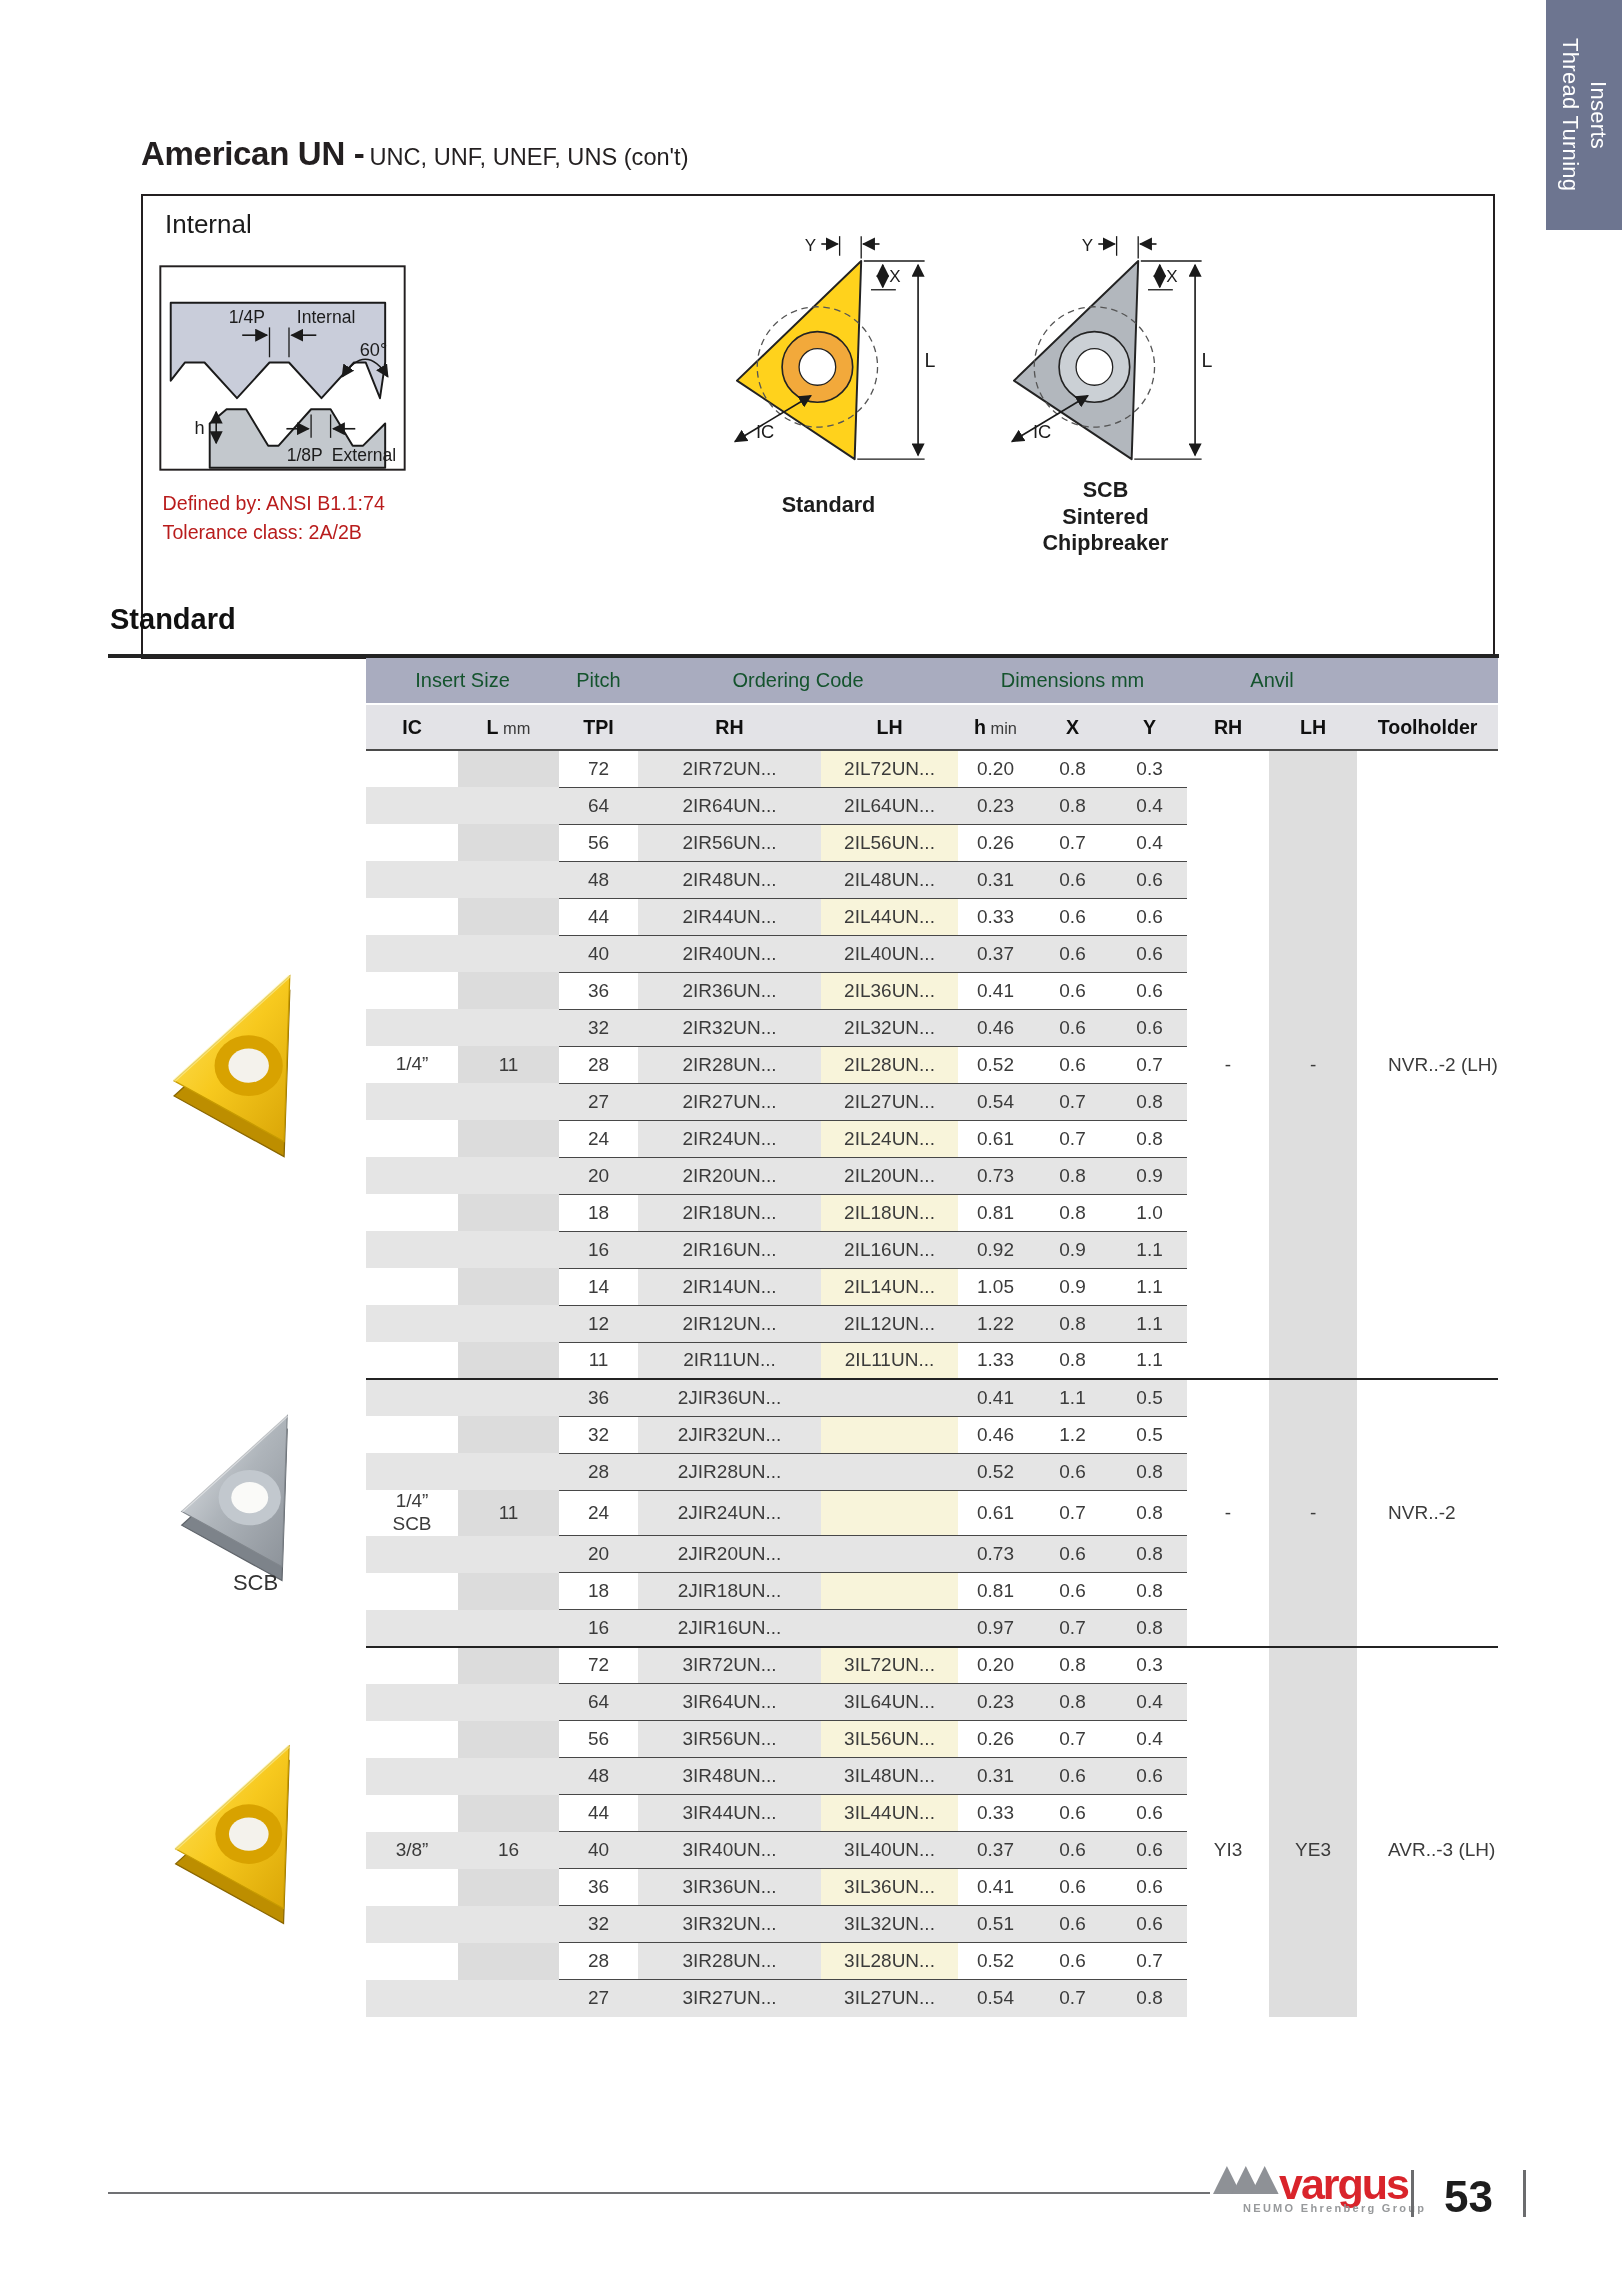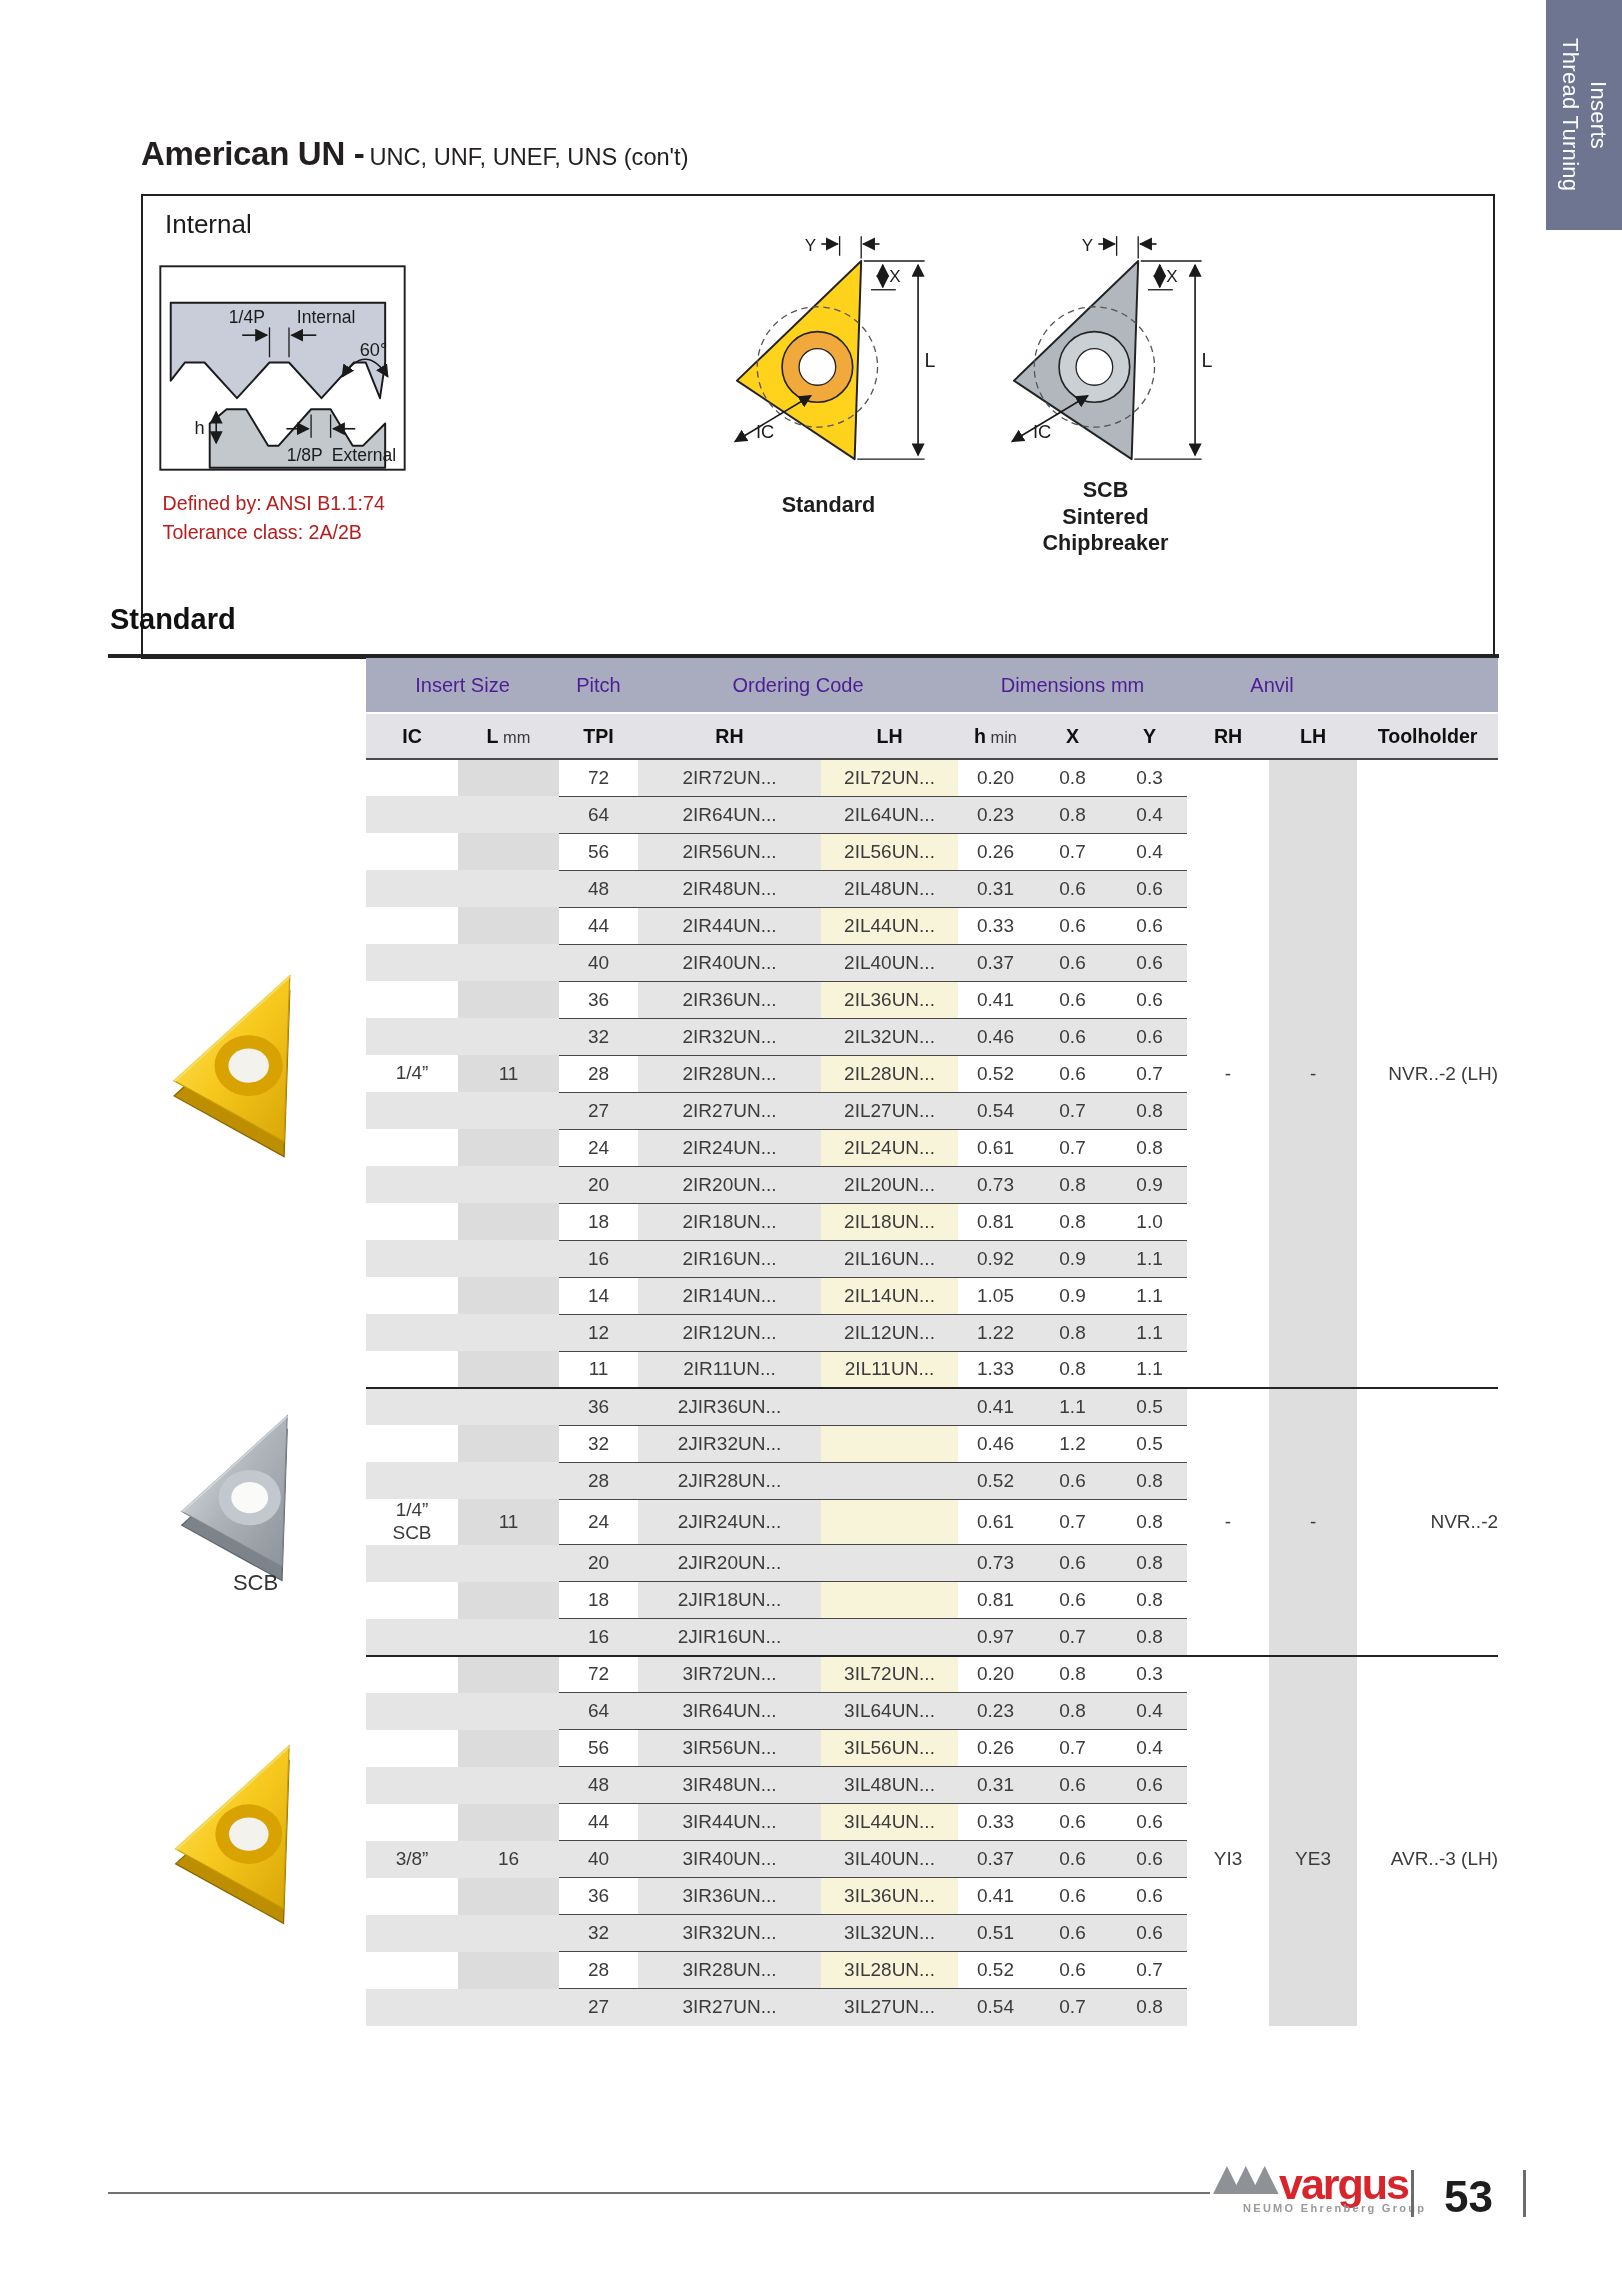--- a/index.html
+++ b/index.html
@@ -24,35 +24,35 @@
   .caption{font-size:21.6px;font-weight:600;color:#1d1d1d;text-align:center}
   .small-note{font-size:19.6px;color:#b91c1c}
 
   
   .section-title{left:110px;top:603px;font-size:29px;font-weight:800;color:#111}
   .top-rule{left:108px;top:654px;width:1391px;height:3.9px;background:#232323}
 
   
   #spec-table{position:absolute;left:366px;top:658px;width:1132px;border-collapse:collapse;
               table-layout:fixed;font-size:19px;color:#3b3b3b}
-  #spec-table th.gh{background:#A9ACBF;color:#4c1d95;font-weight:400;font-size:20px;height:55px;
+  #spec-table th.gh{background:#A9ACBF;color:#14532d;font-weight:400;font-size:20px;height:46px;
                     border-bottom:2px solid #ffffff}
   #spec-table th.ch{background:#E3E3E7;color:#101010;font-weight:700;font-size:19.6px;height:46px;
                     border-bottom:2px solid #4a4a4a}
   #spec-table th.ch .u{font-weight:400;font-size:16.4px;color:#3a3a3a}
   #spec-table tbody td{height:37px;text-align:center;vertical-align:middle}
   #spec-table tr.stripe td:nth-child(-n+8){background:#E5E5E5}
   .page #spec-table td.col-l{background:#DCDCDC}
   .page #spec-table td.col-rh{background:#e5e5e5}
   .page #spec-table td.col-lh{background:#F8F4DA}
   .page #spec-table td.col-alh{background:#DEDEDE}
   #spec-table td.sep{border-top:1.3px solid #474747}
   #spec-table tr.secstart td{border-top:2px solid #232323}
   #spec-table tr.tblend td{border-bottom:2.6px solid #6f6f6f}
-  #spec-table td.col-th{text-align:right;padding-left:15px}
+  #spec-table td.col-th{text-align:left;padding-left:31px}
   #spec-table td .icl{line-height:1.2}
 
   .photo-caption{font-size:22px;color:#333;text-align:center}
 
   
   .foot-rule{left:108px;top:2192px;width:1102px;height:2px;background:#707174}
   .logo-wrap{left:1212px;top:2159px;width:196px;height:65px}
   .logo-row{display:flex;align-items:flex-end}
   .brand-text{font-size:43px;font-weight:800;color:#D9242B;letter-spacing:-2px;line-height:.8;margin-left:-2.6px}
   .brand-sub{position:absolute;left:31px;top:43px;font-size:11px;letter-spacing:2.3px;color:#97999B;font-weight:600;white-space:nowrap}

